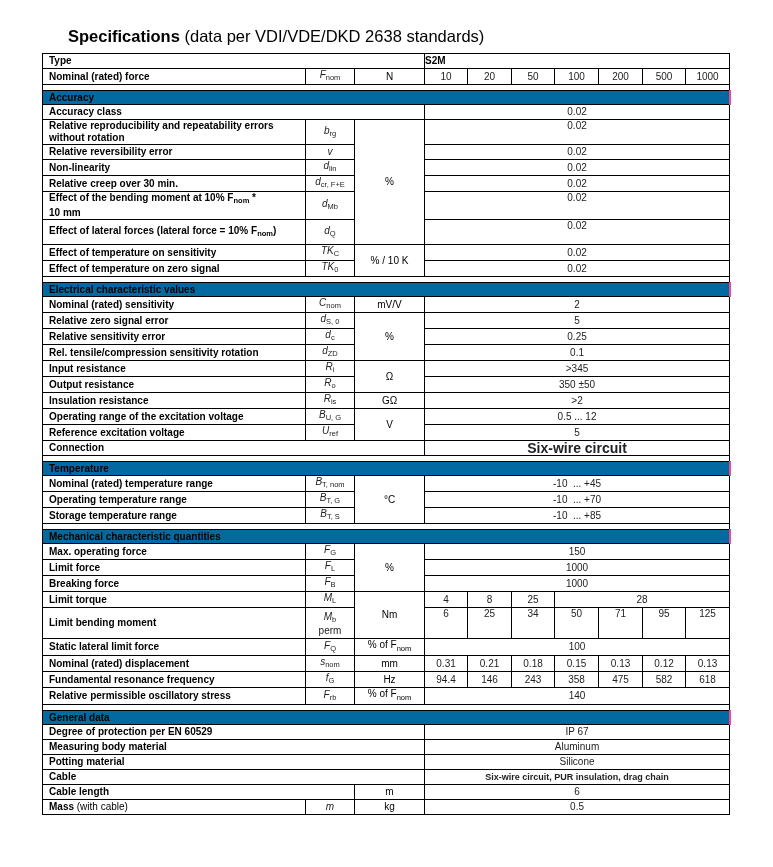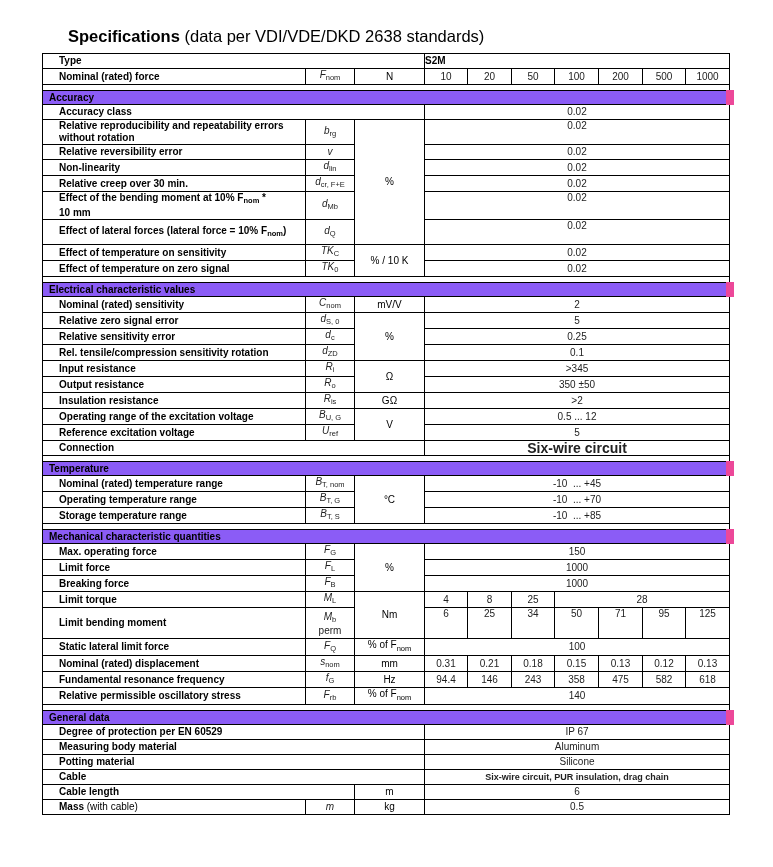--- a/index.html
+++ b/index.html
@@ -3,28 +3,28 @@
 <meta charset="utf-8">
 <style>
   html, body { margin:0; padding:0; background:#ffffff; }
   body { width:773px; height:867px; position:relative; font-family:"Liberation Sans", sans-serif; color:#000; }
   .title { position:absolute; left:42px; top:27px; font-size:16.5px; white-space:nowrap; }
   .title b { font-weight:bold;margin-left:26px; }
   table.spec { position:absolute; left:42px; top:53px; width:687px; border-collapse:collapse; table-layout:fixed; font-size:10px; }
   table.spec td { border:1px solid #000; padding:0 0 0 4px; height:14px; line-height:12px; vertical-align:middle; overflow:hidden; }
   table.spec td.c { text-align:left; padding:0; }
   table.spec td.top { vertical-align:top; }
-  table.spec td.lbl { font-weight:bold; padding-left:16px; }
+  table.spec td.lbl { font-weight:bold; padding-left:6px; }
   table.spec td.lbl .nb { font-weight:normal; }
   table.spec td.sym { text-align:center; padding:0; font-style:italic; color:#222; }
   table.spec td.sym sub, table.spec td.sym .sb { font-style:normal; font-size:7.5px; vertical-align:-2px; }
   table.spec td.unit { text-align:center; padding:0; }
   table.spec td.val { text-align:center; padding:0; color:#222; }
   table.spec tr.gap td { height:5px; border-left:1px solid #000; border-right:1px solid #000; border-top:1px solid #000; border-bottom:1px solid #000; padding:0; }
-  table.spec tr.section td { background:#8b5cf6; font-weight:bold; padding-left:6px; height:13px; border-right:8px solid #ec4899; }
+  table.spec tr.section td { background:#0369a1; font-weight:bold; padding-left:6px; height:13px; border-right:2px solid #ec4899; }
   table.spec tr.tall td { height:24px; }
   .fsub { font-size:7.5px; vertical-align:-2px; font-weight:bold; }
   .perm { display:block; font-size:10px; font-style:normal; line-height:9px; }
 </style>
 </head>
 <body>
 
 <div class="title"><b>Specifications</b><span> (data per VDI/VDE/DKD 2638 standards)</span></div>
 
 <table class="spec">

